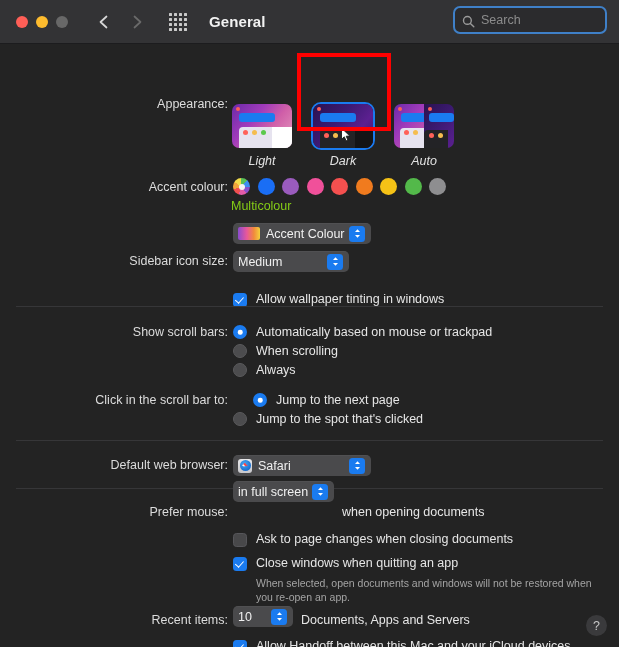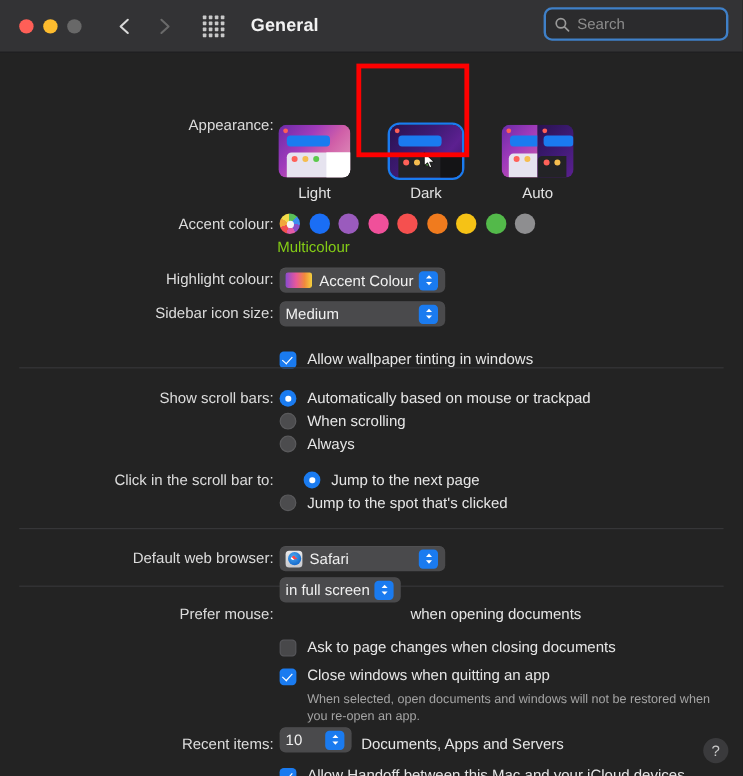--- a/index.html
+++ b/index.html
@@ -121,21 +121,22 @@
     color: #dcdcdc;
     white-space: nowrap;
   }
 
   
   .appearance-group {
     position: absolute;
     left: 232px;
     top: 60px;
     display: flex;
-    gap: 33px;
+    gap: 21px;
+    font-style: italic;
   }
   .thumb-cell {
     width: 60px;
     display: flex;
     flex-direction: column;
     align-items: center;
   }
   .thumb {
     width: 60px;
     height: 44px;
@@ -638,37 +639,36 @@
       <span class="sw" style="background:#9a5bbd"></span>
       <span class="sw" style="background:#f0509a"></span>
       <span class="sw" style="background:#f5504f"></span>
       <span class="sw" style="background:#f07b1e"></span>
       <span class="sw" style="background:#f5c216"></span>
       <span class="sw" style="background:#53b94a"></span>
       <span class="sw" style="background:#8e8e90"></span>
     </div>
     <div class="multi-caption">Multicolour</div>
 
-    <div class="labelcol" style="top:182px;">Highlight colour:</div>
     <div style="position:absolute;left:233px;top:179px;">
       <div class="popup" style="width:138px;">
         <span class="grad-chip"></span>
         <span class="pv">Accent Colour</span>
         <span class="arrows" style="position:absolute;right:3px;">
           <svg width="9" height="11" viewBox="0 0 9 11">
               <path d="M4.5 1.3 L7 4.1 L2 4.1 Z" fill="#fff"></path>
               <path d="M4.5 9.7 L7 6.9 L2 6.9 Z" fill="#fff"></path>
             </svg>
         </span>
       </div>
     </div>
 
     <div class="labelcol" style="top:210px;">Sidebar icon size:</div>
     <div style="position:absolute;left:233px;top:207px;">
-      <div class="popup" style="width:138px;">
+      <div class="popup" style="width:116px;">
         <span class="pv">Medium</span>
         <span class="arrows" style="position:absolute;right:3px;">
           <svg width="9" height="11" viewBox="0 0 9 11">
               <path d="M4.5 1.3 L7 4.1 L2 4.1 Z" fill="#fff"></path>
               <path d="M4.5 9.7 L7 6.9 L2 6.9 Z" fill="#fff"></path>
             </svg>
         </span>
       </div>
     </div>
 

